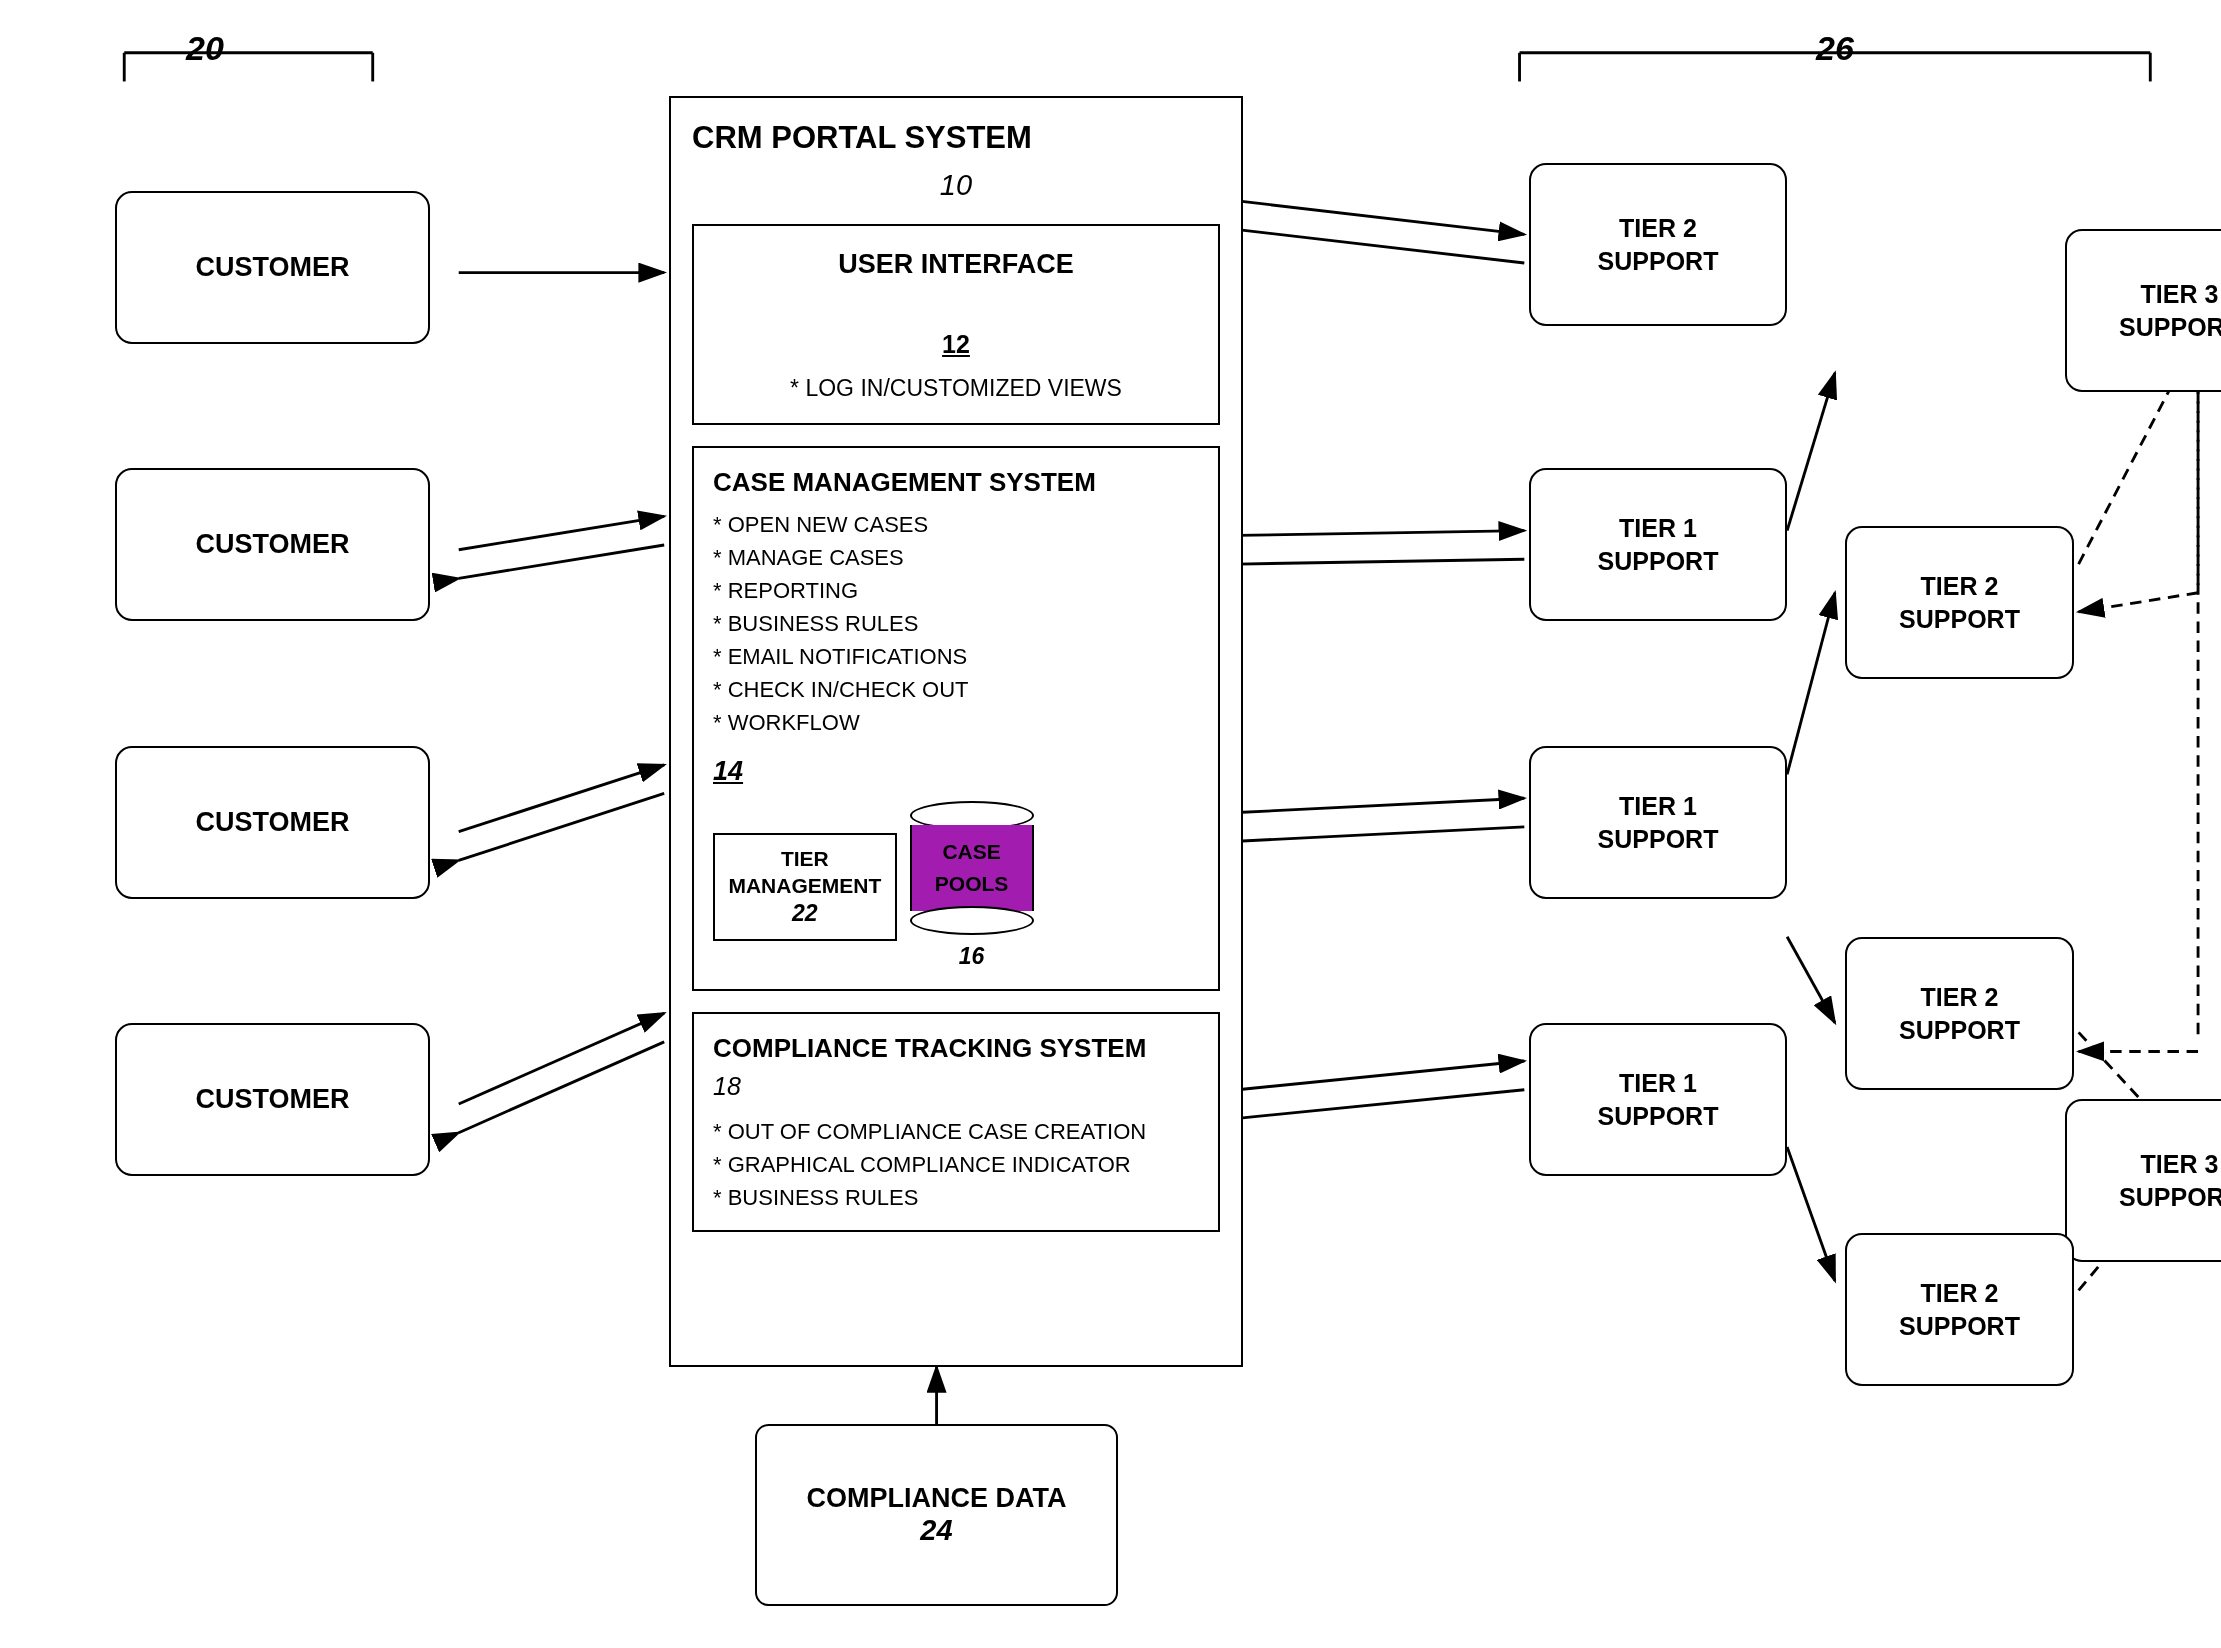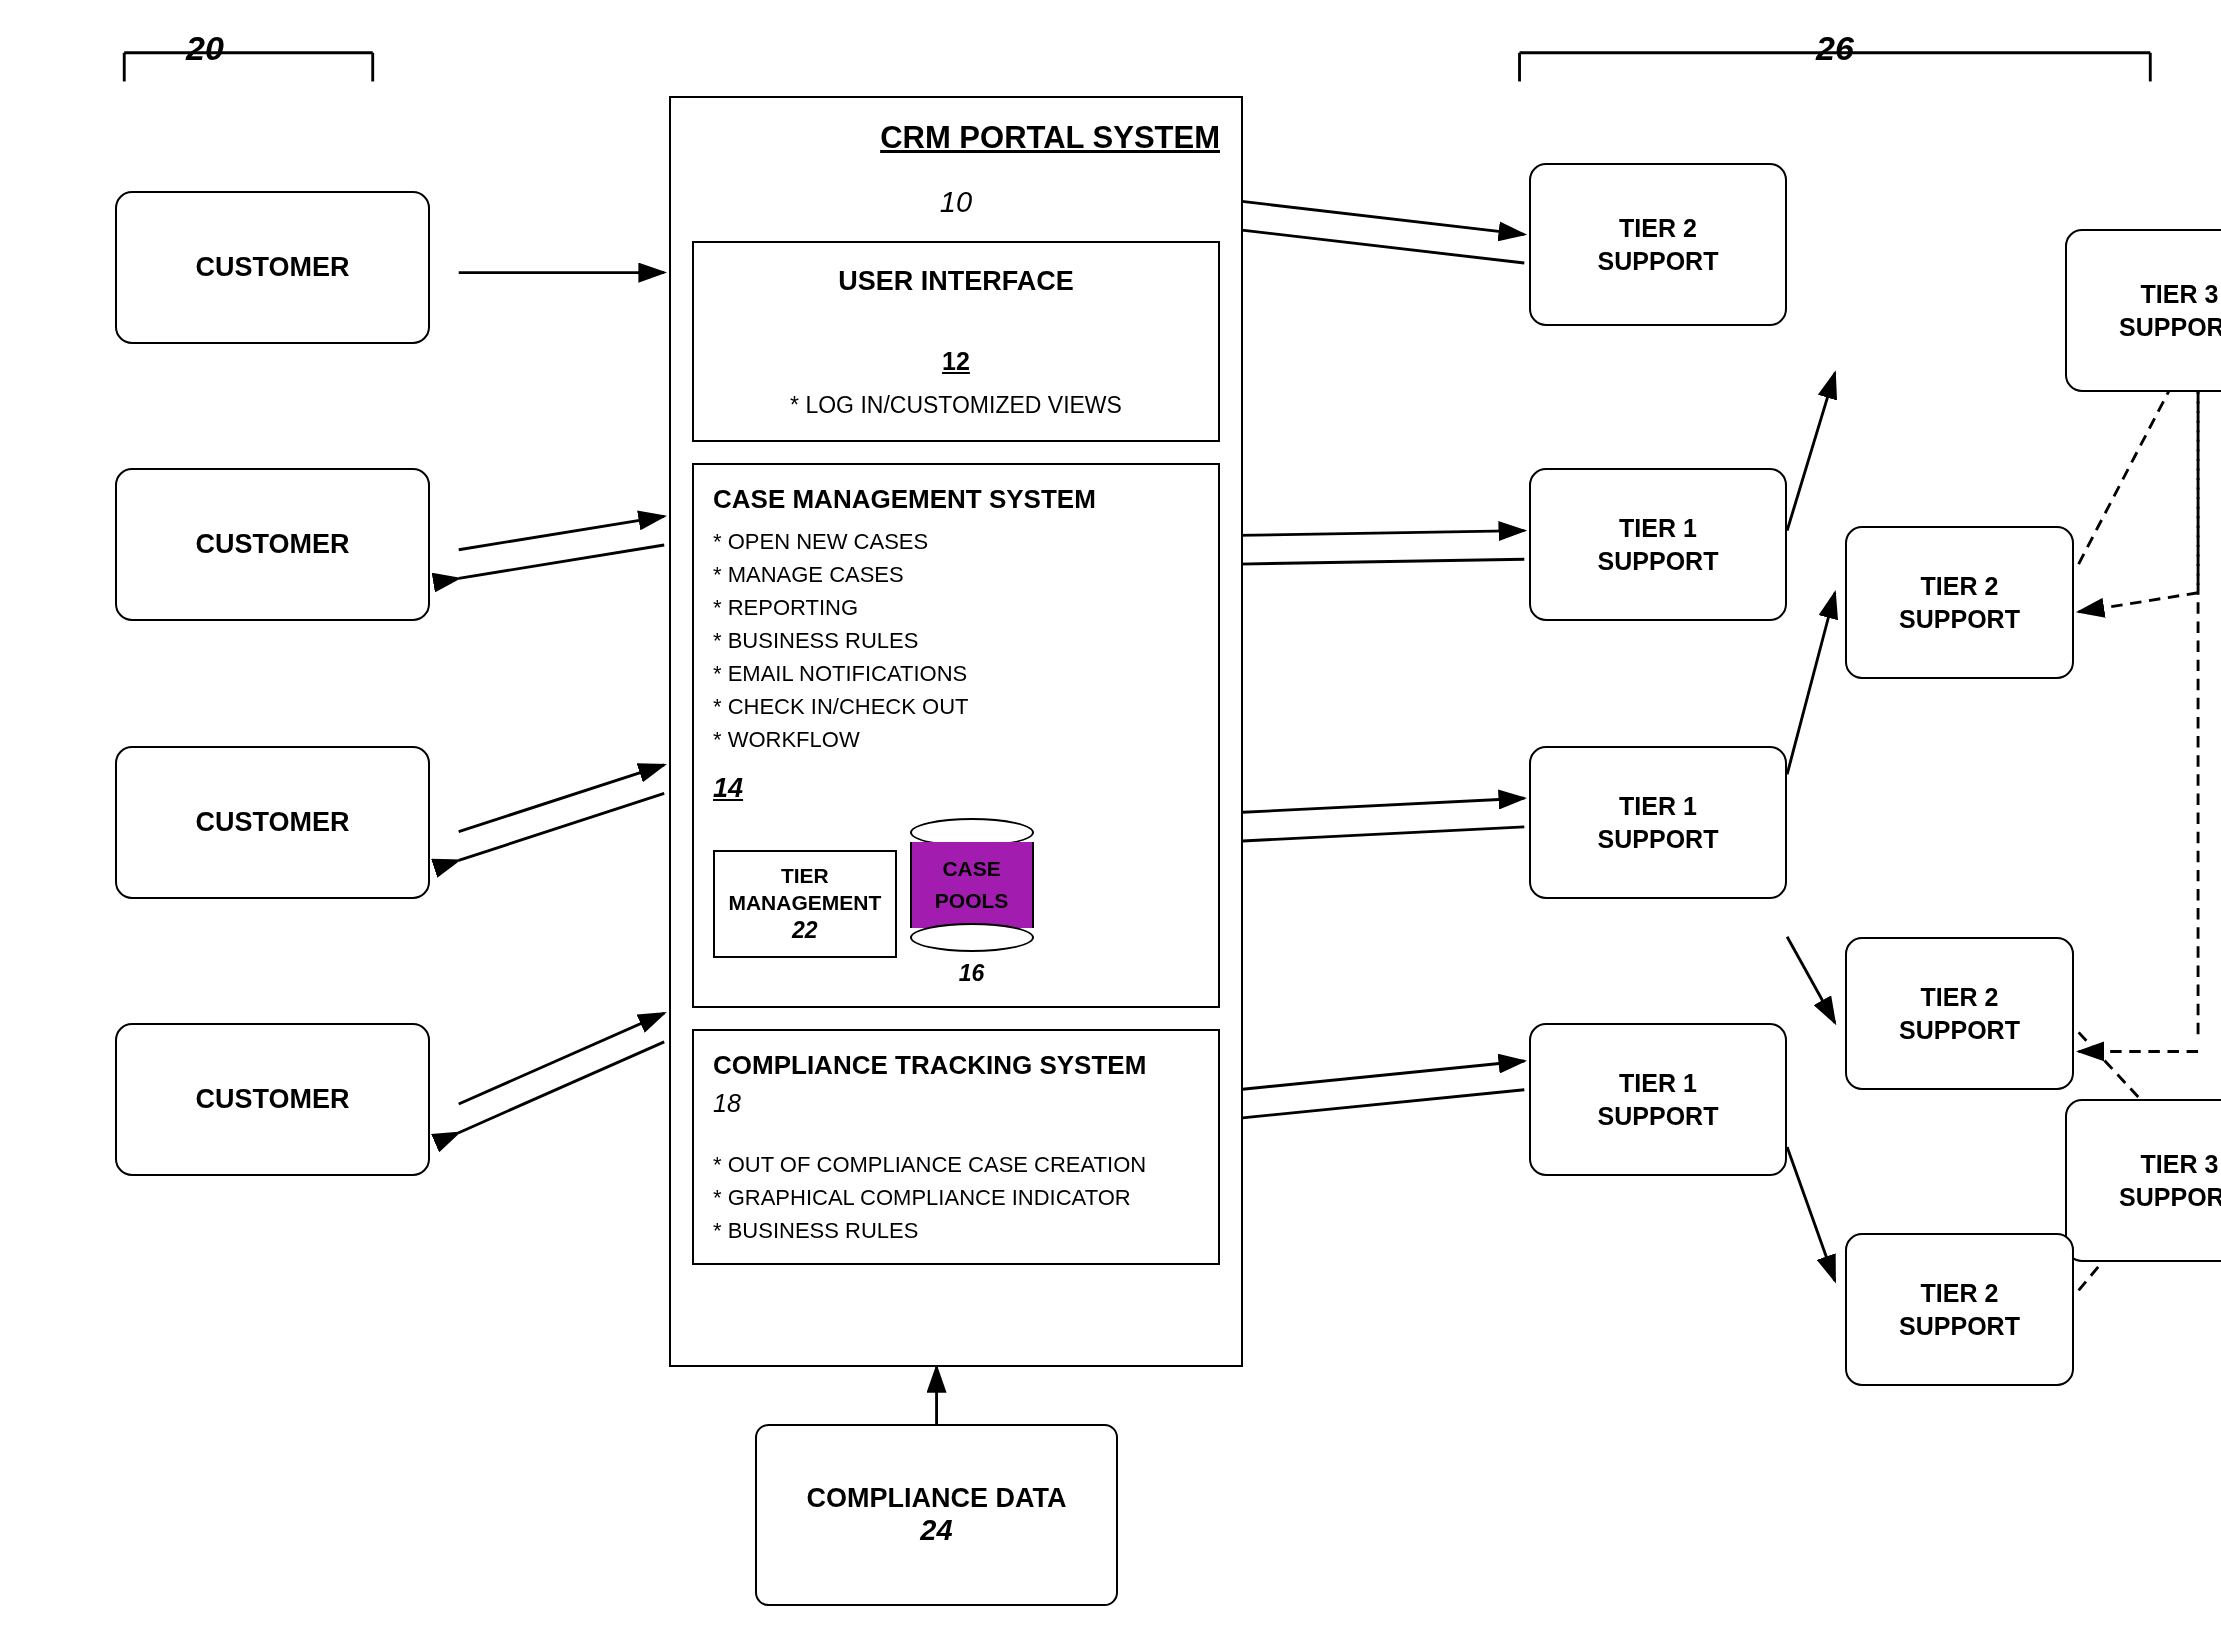--- a/index.html
+++ b/index.html
@@ -151,21 +151,21 @@
 
   <div class="diagram-label" style="left:1816px; top:29px;">26</div>
 
   <div class="box-rounded" style="left:115px; top:191px; width:315px; height:153px;">CUSTOMER</div>
   <div class="box-rounded" style="left:115px; top:468px; width:315px; height:153px;">CUSTOMER</div>
   <div class="box-rounded" style="left:115px; top:746px; width:315px; height:153px;">CUSTOMER</div>
   <div class="box-rounded" style="left:115px; top:1023px; width:315px; height:153px;">CUSTOMER</div>
 
   <div class="box-rect" style="left:669px; top:96px; width:574px; height:1271px;">
 
-    <div style="text-align:right; font-size:31px; font-weight:bold; margin-bottom:19px;text-decoration:underline;">CRM PORTAL SYSTEM</div>
+    <div style="text-align:left; font-size:31px; font-weight:bold; margin-bottom:2px;">CRM PORTAL SYSTEM</div>
     <div style="text-align:center; margin-bottom:17px;">
       <span class="label-ref">10</span>
     </div>
 
     <div style="border:2.4px solid #000; padding:18px 19px; margin-bottom:21px; text-align:center;">
       <div style="font-weight:bold; font-size:27px;">USER INTERFACE</div>
       <div style="font-size:25px; text-decoration:underline; font-weight:bold; margin-bottom:7.6px;margin-top:41px;">12</div>
       <div style="font-size:23px;">* LOG IN/CUSTOMIZED VIEWS</div>
     </div>
 
@@ -195,21 +195,21 @@
             <div>CASE POOLS</div>
           </div>
           <div style="width:124px; height:29px; border:2.4px solid #000; border-radius:50%; background:#fff; margin: -4.8px auto 0;"></div>
           <div class="label-ref" style="font-size:23px; margin-top:3.8px;">16</div>
         </div>
       </div>
     </div>
 
     <div style="border:2.4px solid #000; padding:15.3px 19px;">
       <div style="font-weight:bold; font-size:26px;">COMPLIANCE TRACKING SYSTEM</div>
-      <div class="label-ref" style="font-size:25px; margin-bottom:26px;">18</div>
+      <div class="label-ref" style="font-size:25px; margin-bottom:10px;">18</div>
       <div id="cts-items" style="font-size:22px;">
           <div>* OUT OF COMPLIANCE CASE CREATION</div>
           <div>* GRAPHICAL COMPLIANCE INDICATOR</div>
           <div>* BUSINESS RULES</div>
         </div>
     </div>
   </div>
 
   <div class="compliance-data-box" style="left:755px; top:1424px; width:363px; height:182px;">
     <div style="text-align:center;">

